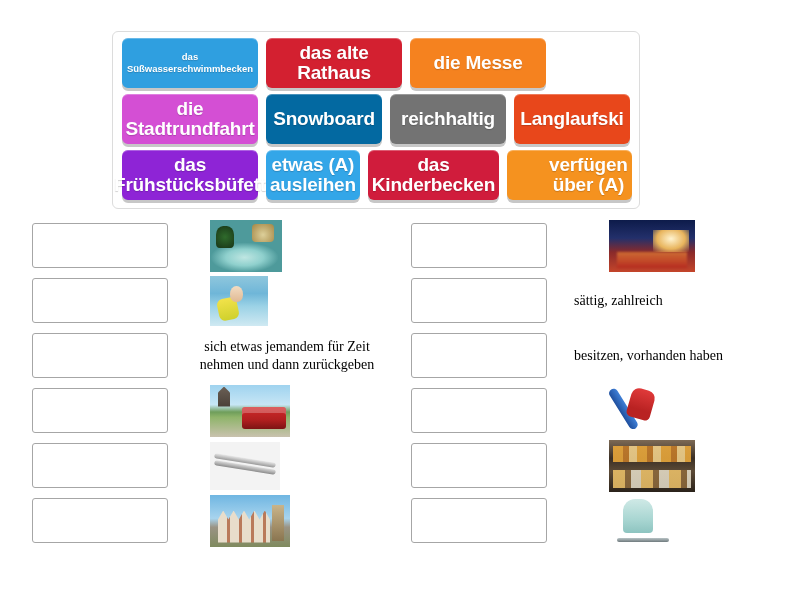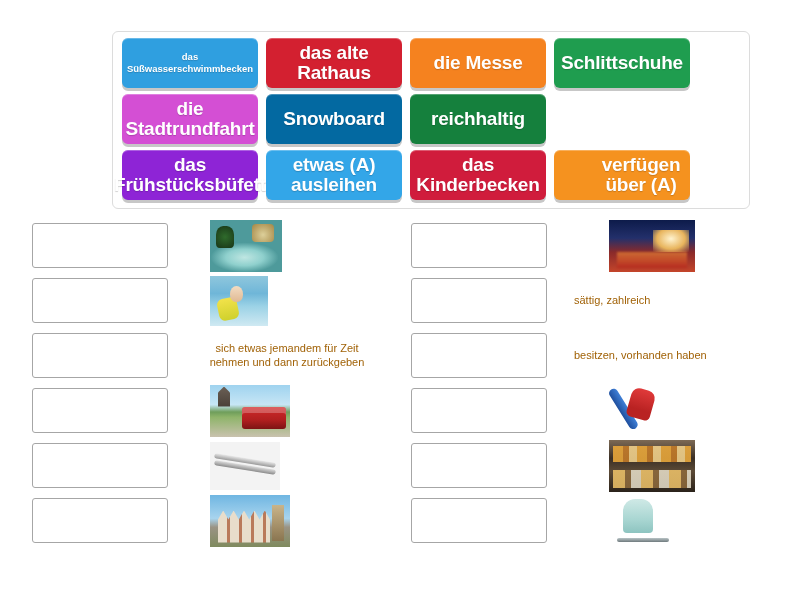--- a/index.html
+++ b/index.html
@@ -13,21 +13,21 @@
     font-family: "Liberation Sans", sans-serif;
     overflow: hidden;
     position: relative;
   }
 
   
   #word-bank {
     position: absolute;
     left: 112px;
     top: 31px;
-    width: 638px;
+    width: 528px;
     height: 178px;
     box-sizing: border-box;
     border: 1px solid #dcdcdc;
     border-radius: 6px;
     background: #ffffff;
     padding: 6px 5px;
     display: flex;
     flex-direction: column;
     justify-content: space-between;
   }
@@ -98,23 +98,24 @@
     flex: 1 1 auto;
     height: 55px;
     display: flex;
     align-items: center;
     overflow: visible;
   }
   .col-left .clue { justify-content: center; padding-left: 6px; }
   .col-right .clue { justify-content: flex-start; padding-left: 27px; }
 
   .clue-text {
-    font-size: 11px;
-    color: #a16207;
+    font-size: 14px;
+    color: #000000;
     line-height: 1.25;
+    font-family: Liberation Serif, serif;
   }
   .col-left .clue-text { text-align: center; }
   .col-right .clue-text { text-align: left; }
 
   
   .thumb {
     position: relative;
     overflow: hidden;
     flex: 0 0 auto;
     background: #ffffff;
@@ -197,26 +198,26 @@
     background: linear-gradient(#b9c4c6, #6f7a7d); border-radius: 3px; }
 </style>
 </head>
 <body>
 
 <div id="word-bank">
     <div class="bank-row">
       <div class="tile tiny" style="background: rgb(47, 159, 224);">das<br>Süßwasserschwimmbecken</div>
       <div class="tile" style="background: rgb(211, 32, 48);">das alte<br>Rathaus</div>
       <div class="tile" style="background: rgb(245, 130, 31);">die Messe</div>
-      <div class="tile" style="background: rgb(31, 157, 79);">Schlittschuhe</div>
     </div>
     <div class="bank-row">
       <div class="tile" style="background: rgb(212, 79, 212);">die<br>Stadtrundfahrt</div>
       <div class="tile" style="background: #0369a1;">Snowboard</div>
-      <div class="tile" style="background: #15803d;">reichhaltig</div>
+      <div class="tile" style="background: #737373;">reichhaltig</div>
+      <div class="tile" style="background: rgb(232, 71, 27);">Langlaufski</div>
     </div>
     <div class="bank-row">
       <div class="tile" style="background: rgb(142, 36, 214);">das<br>Frühstücksbüfett</div>
       <div class="tile" style="background: rgb(51, 166, 232);">etwas (A)<br>ausleihen</div>
       <div class="tile" style="background: rgb(208, 28, 60);">das<br>Kinderbecken</div>
       <div class="tile" style="background: rgb(245, 146, 31); padding-left: 42px;">verfügen<br>über (A)</div>
     </div>
   </div>
 
 <div id="answer-area">

